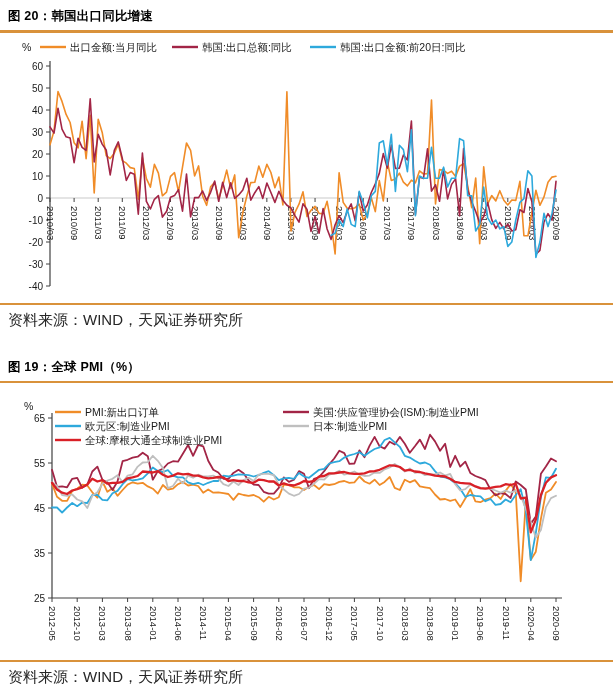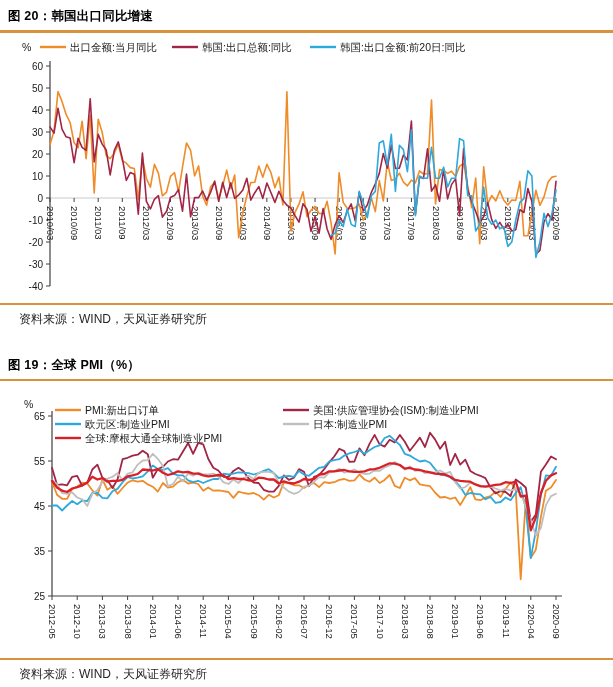--- a/index.html
+++ b/index.html
@@ -2,21 +2,21 @@
 <html><head>
 <meta charset="utf-8">
 <style>
   html,body{margin:0;padding:0;background:#ffffff;}
   body{width:613px;font-family:"Liberation Sans","DejaVu Sans",sans-serif;color:#000;}
   .figure{width:613px;}
   .figure.second{margin-top:16px;}
   .fig-title{margin:0;padding:8px 10px 5px 8px;font-size:12.5px;font-weight:bold;color:#000;letter-spacing:0.2px;}
   .rule{height:2.5px;background:#D9923B;width:613px;}
   .rule.thin{height:2px;}
-  .source{padding:6px 10px 5px 19px;font-size:12px;color:#262626;}
+  .source{padding:6px 10px 5px 8px;font-size:15px;color:#262626;}
   svg{display:block;}
   svg text{font-family:"Liberation Sans","DejaVu Sans",sans-serif;fill:#1a1a1a;}
   svg text.tick{font-size:9.5px;}
   svg text.ytick{font-size:10px;}
   svg text.lg{font-size:10.5px;}
   svg text.unit{font-size:10.5px;}
 </style>
 </head>
 <body>
 

